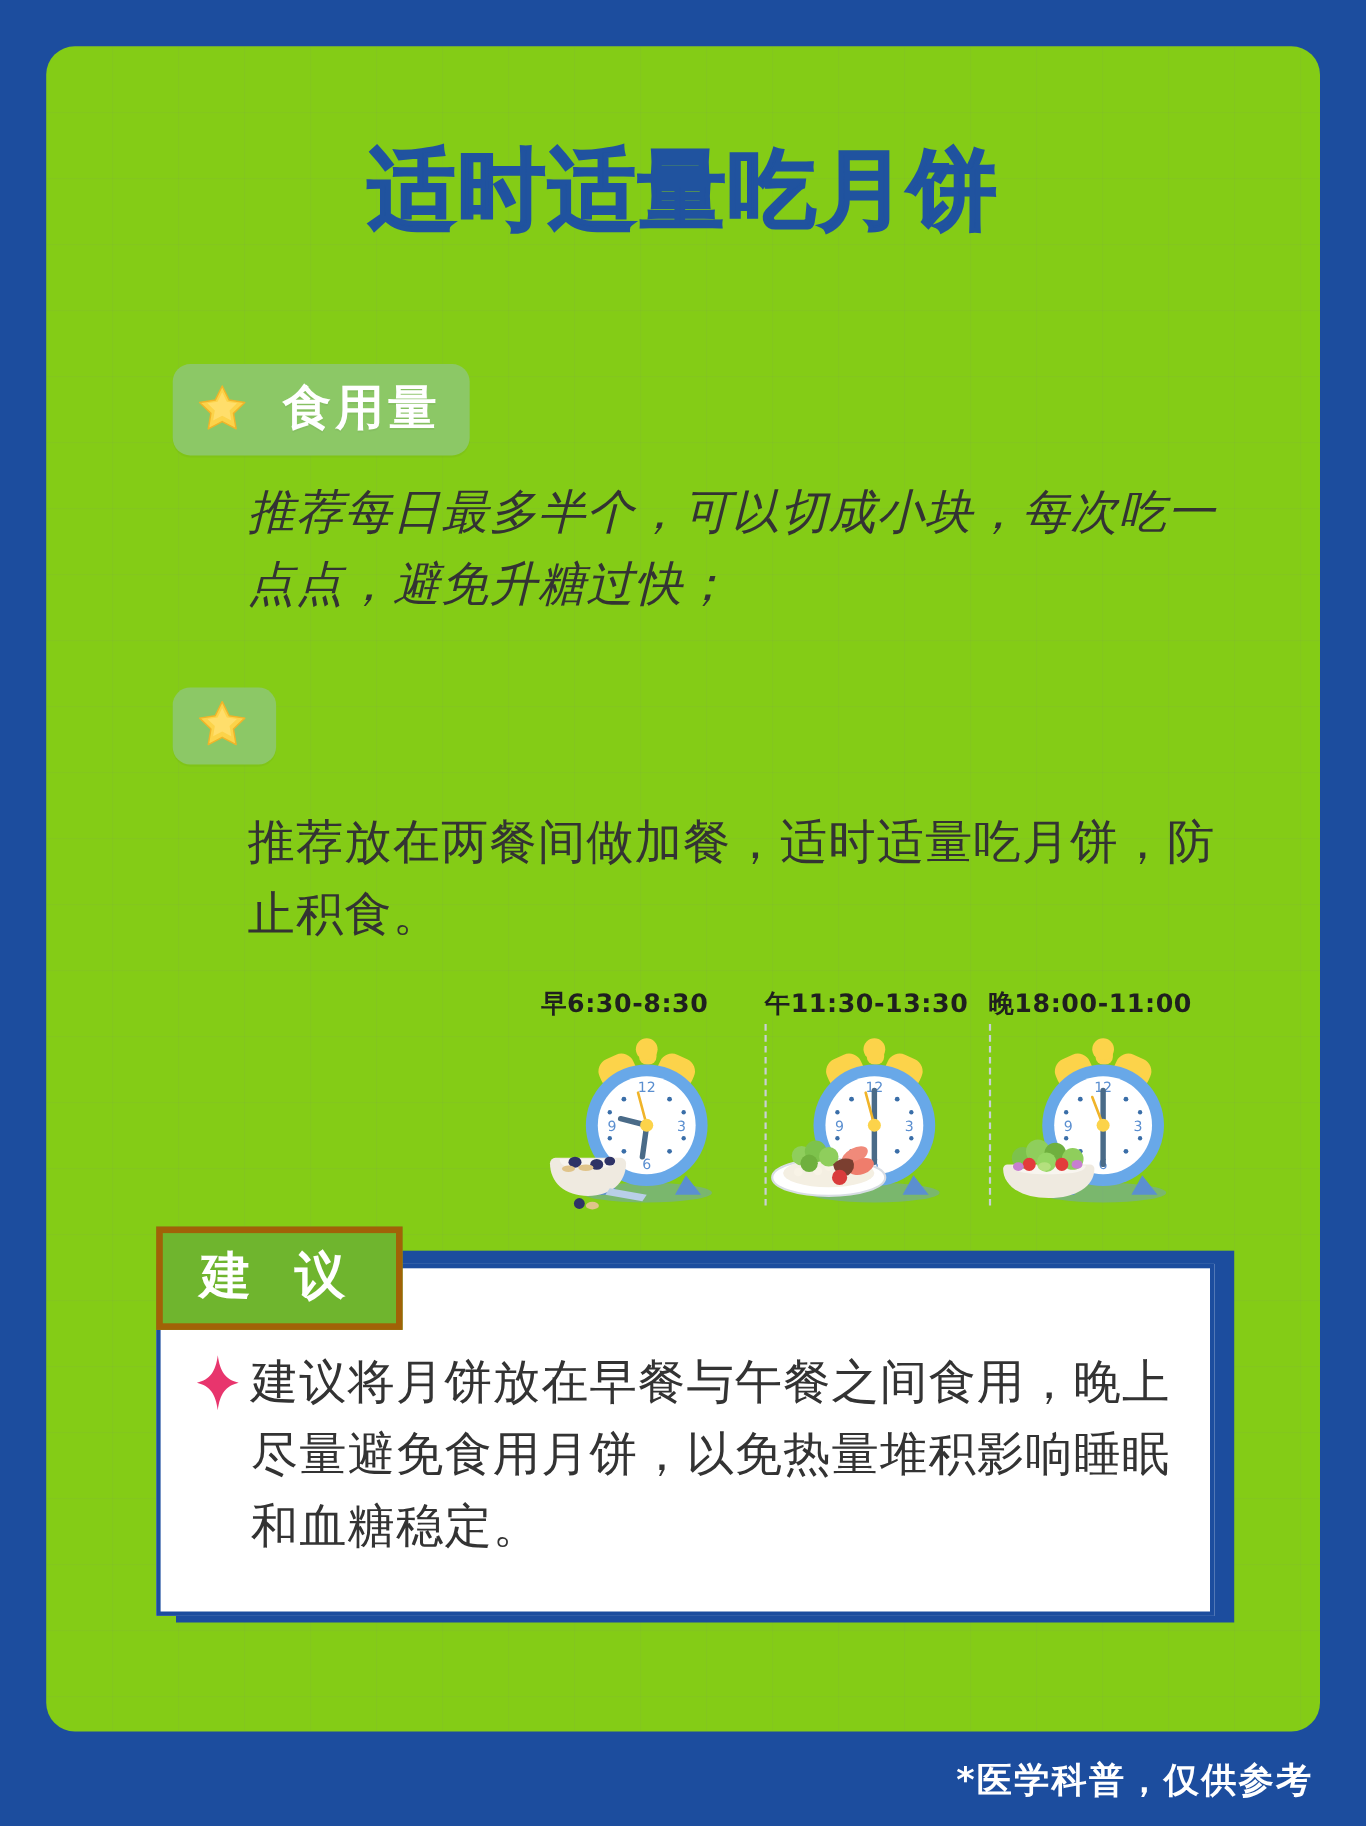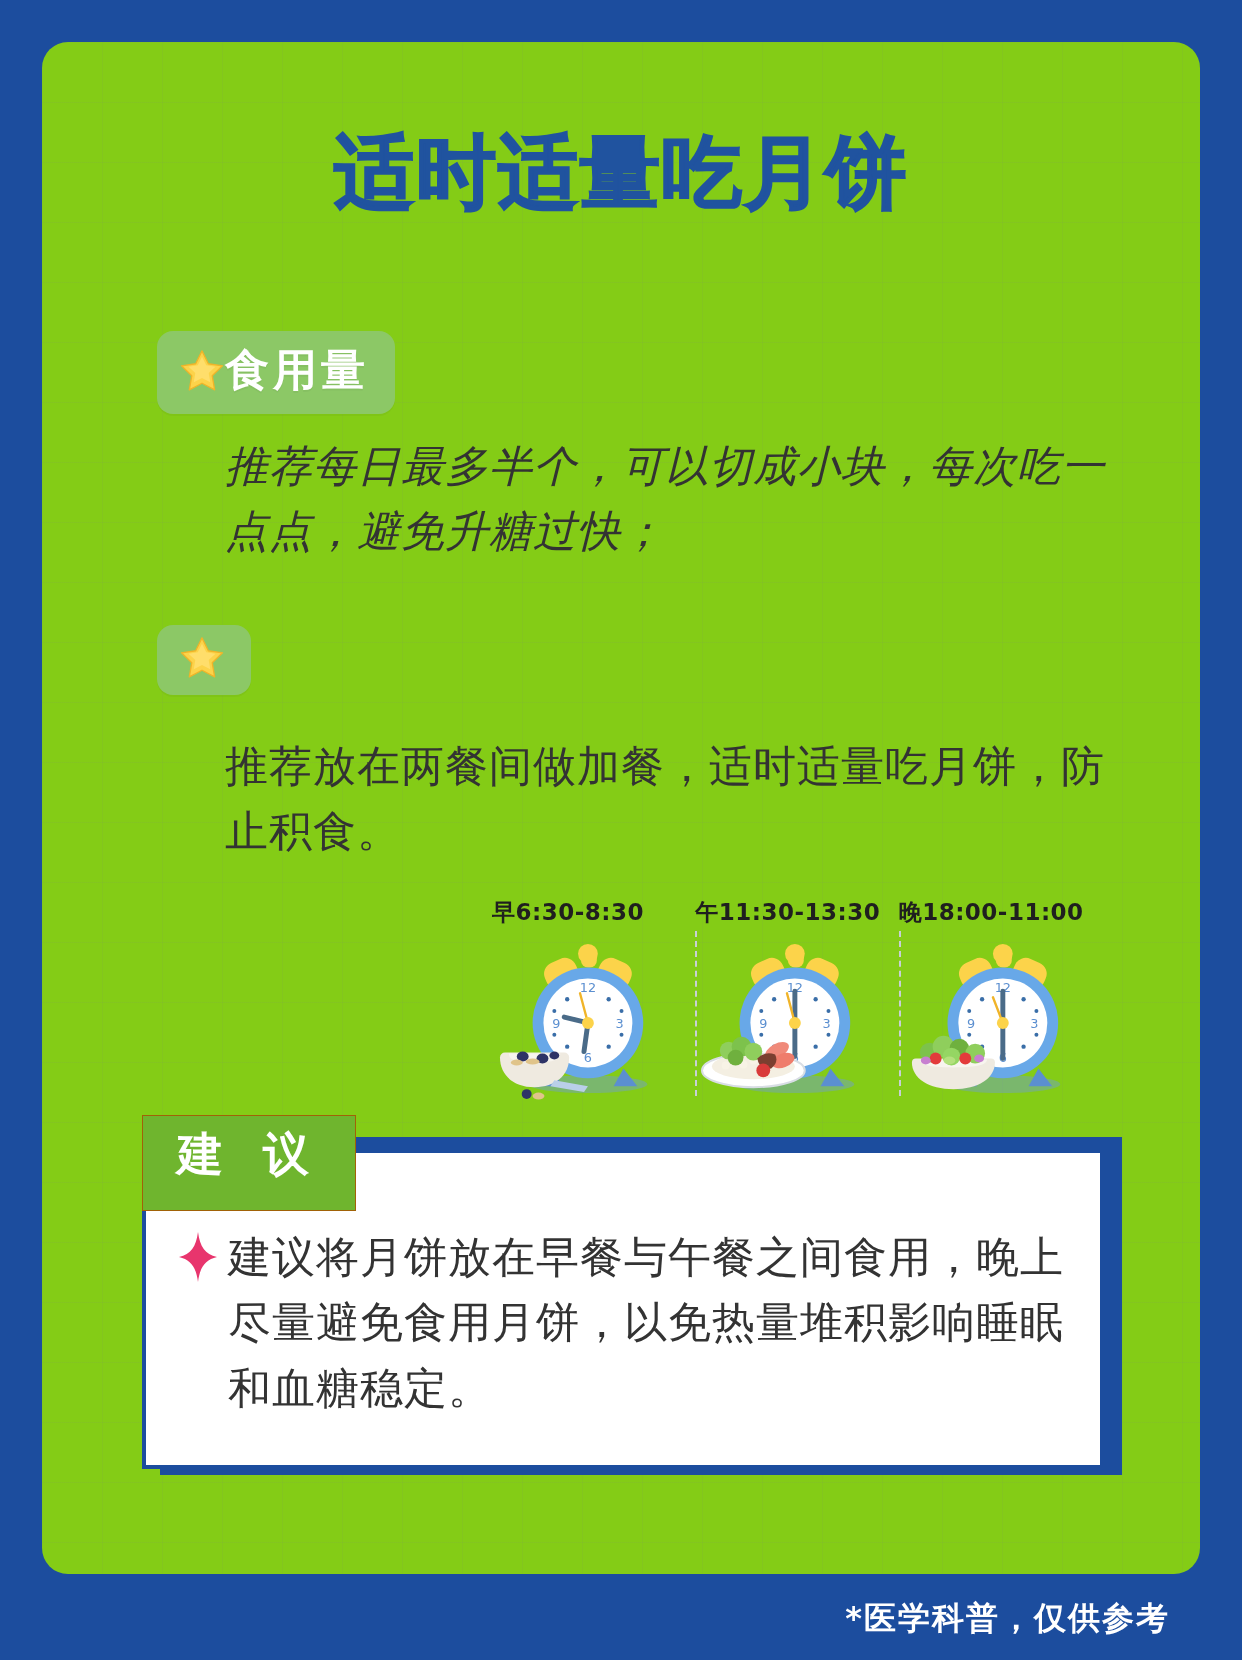--- a/index.html
+++ b/index.html
@@ -46,21 +46,21 @@
     letter-spacing:2px;
     font-family:"DejaVu Sans","Liberation Sans",sans-serif;
     -webkit-text-stroke:2px #20539f;
   }
 
   
   .pill {
     position:absolute;
     display:flex;
     align-items:center;
-    gap:0;
+    gap:32px;
     background:#8cc濃;
     background:#8cc866;
     border-radius:16px;
     padding:10px 26px 14px 22px;
     box-shadow:0 2px 0 rgba(0,0,0,.03);
   }
   .pill .star { width:46px; height:46px; flex:0 0 auto; display:block; }
   .pill .ptxt {
     color:#ffffff;
     font-size:44px;
@@ -130,22 +130,22 @@
     position:absolute;
     left:0; top:34px;
     width:962px; height:320px;
     background:#ffffff;
     border:4px solid #1c4d9e;
   }
   #suggest-tag {
     position:absolute;
     left:0; top:0;
     background:#6fb52e;
-    border:1px solid #a16207;
-    padding:8px 34px 24px 34px;
+    border:6px solid #a16207;
+    padding:8px 34px 12px 34px;
     z-index:3;
   }
   #suggest-tag span {
     color:#ffffff;
     font-size:46px;
     font-weight:900;
     letter-spacing:12px;
     font-family:"DejaVu Sans","Liberation Sans",sans-serif;
   }
   #suggest-body {
@@ -166,21 +166,21 @@
   }
 
   
   #footer {
     position:absolute;
     left:0; right:0; bottom:0;
     height:82px;
     display:flex;
     align-items:center;
     justify-content:flex-end;
-    padding-right:72px;
+    padding-right:48px;
   }
   #footer span {
     color:#ffffff;
     font-size:32px;
     font-weight:700;
     letter-spacing:2px;
     font-family:"DejaVu Sans","Liberation Sans",sans-serif;
   }
 </style>
 </head>

